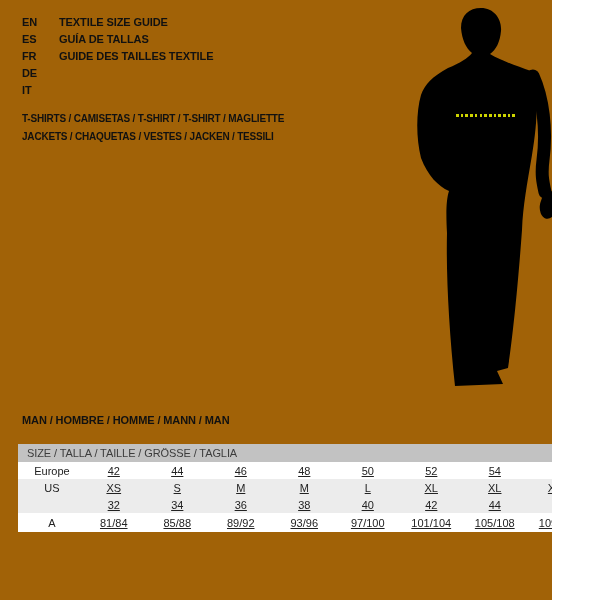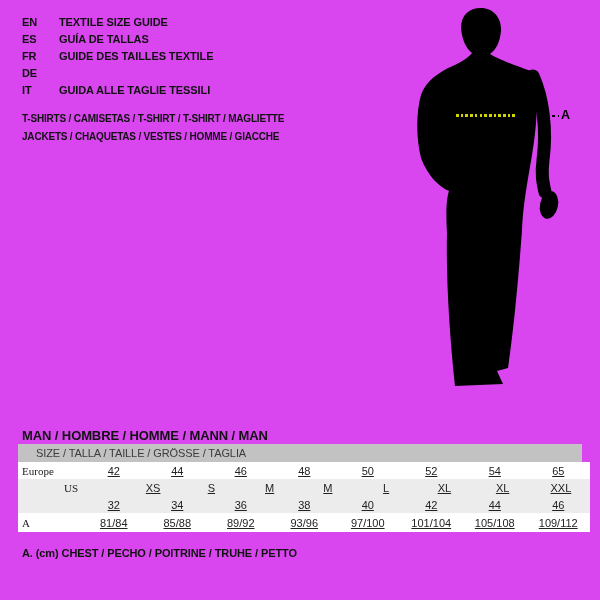--- a/index.html
+++ b/index.html
@@ -1,44 +1,44 @@
 <!DOCTYPE html>
 <html><head>
 <meta charset="utf-8">
 <style>
   html,body{margin:0;padding:0;background:#fff;}
   .canvas{
-    position:relative;width:600px;height:600px;background:#d946ef;
+    position:relative;width:552px;height:600px;background:#a16207;
     font-family:"Liberation Sans",sans-serif;color:#111;overflow:hidden;
   }
   
   .lang-block{position:absolute;left:22px;top:14px;}
   .lang-row{display:flex;font-size:11px;font-weight:700;line-height:17px;letter-spacing:-0.1px;}
   .lang-code{width:37px;flex:0 0 37px;}
   
   .cat-block{position:absolute;left:22px;top:110px;font-size:10px;font-weight:700;line-height:18px;letter-spacing:-0.2px;}
   
   .figure{position:absolute;left:0;top:0;width:600px;height:420px;}
   .silhouette{position:absolute;left:410px;top:5px;}
   .measure-dots{position:absolute;left:456px;top:114px;width:60px;height:3px;
     background:repeating-linear-gradient(90deg,var(--dot,#cdd400) 0 2.6px,transparent 2.6px 4.7px);}
   .measure-dashes{position:absolute;left:546px;top:115px;width:13px;height:2px;
     background:repeating-linear-gradient(90deg,#000 0 3.2px,transparent 3.2px 5.8px);}
   .measure-label{position:absolute;left:561px;top:108px;font-size:12.5px;font-weight:700;color:#000;}
   
-  .section-title{position:absolute;left:22px;top:414px;font-size:13px;font-weight:700;letter-spacing:-0.1px;margin-top:14px;}
+  .section-title{position:absolute;left:22px;top:414px;font-size:11px;font-weight:700;letter-spacing:-0.1px;}
   
   .size-table{position:absolute;left:18px;top:444px;width:572px;font-size:11px;}
   .thead{width:564px;height:18px;background:#c2c2c2;color:#3c3c3c;
-    line-height:18px;padding-left:18px;box-sizing:border-box;font-size:11px;letter-spacing:-0.1px;}
+    line-height:18px;padding-left:9px;box-sizing:border-box;font-size:11px;letter-spacing:-0.1px;}
   .trow{display:grid;grid-template-columns:64px repeat(8,1fr);height:17px;align-items:center;}
-  .trow .rlabel{text-align:left;padding-left:4px;color:#222;font-family:Liberation Serif, serif;}
+  .trow .rlabel{text-align:center;padding-left:4px;color:#222;}
   .trow .cell{text-align:center;color:#222;text-decoration:underline;}
   .r0{background:#ffffff;}
-  .r1{background:#ececec;padding-left:42px;}
+  .r1{background:#ececec;}
   .r2{background:#ececec;}
   .r3{background:#ffffff;height:19px;}
   
   .footnote{position:absolute;left:22px;top:547px;font-size:11px;font-weight:700;letter-spacing:-0.1px;}
 </style>
 </head>
 <body>
 
 <div class="canvas">
 
@@ -53,27 +53,26 @@
     </div>
     <div class="lang-row">
       <span class="lang-code">FR</span>
       <span class="lang-label">GUIDE DES TAILLES TEXTILE</span>
     </div>
     <div class="lang-row">
       <span class="lang-code">DE</span>
     </div>
     <div class="lang-row">
       <span class="lang-code">IT</span>
-      <span class="lang-label">GUIDA ALLE TAGLIE TESSILI</span>
     </div>
   </div>
 
   <div class="cat-block">
     <div>T-SHIRTS / CAMISETAS / T-SHIRT / T-SHIRT / MAGLIETTE</div>
-    <div>JACKETS / CHAQUETAS / VESTES / HOMME / GIACCHE</div>
+    <div>JACKETS / CHAQUETAS / VESTES / JACKEN / TESSILI</div>
   </div>
 
   <div class="figure">
     <svg class="silhouette" width="160" height="390" viewBox="410 5 160 390" aria-hidden="true">
       <path fill="#000000" d="M481,8 C494,8 502,19 501,31 C500,42 496,50 490,54
         C500,60 516,66 531,71 C539,85 538,120 532,155 C527,185 523,205 522,230
         C518,285 513,335 508,368 L497,371 L503,384 L455,386
         C449,330 446,275 447,233 C446,215 446,200 449,191
         C438,186 428,176 421,158 C416,138 416,112 421,95
         C425,84 432,77 448,68 C460,63 468,58 472,53
@@ -133,15 +132,14 @@
       <span class="cell">85/88</span>
       <span class="cell">89/92</span>
       <span class="cell">93/96</span>
       <span class="cell">97/100</span>
       <span class="cell">101/104</span>
       <span class="cell">105/108</span>
       <span class="cell">109/112</span>
     </div>
   </div>
 
-  <div class="footnote">A. (cm) CHEST / PECHO / POITRINE / TRUHE / PETTO</div>
 
 </div>
 
 </body></html>

